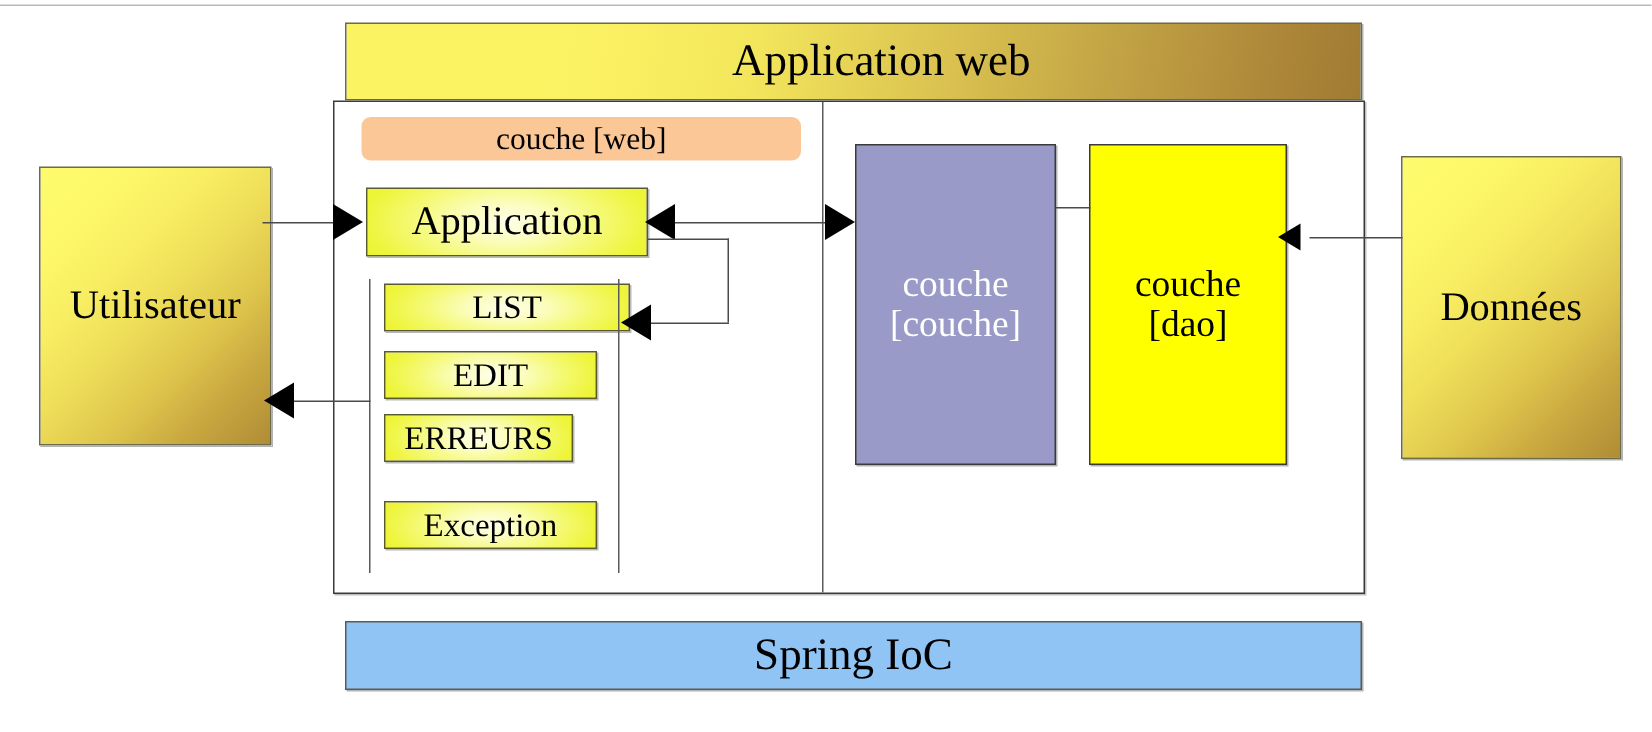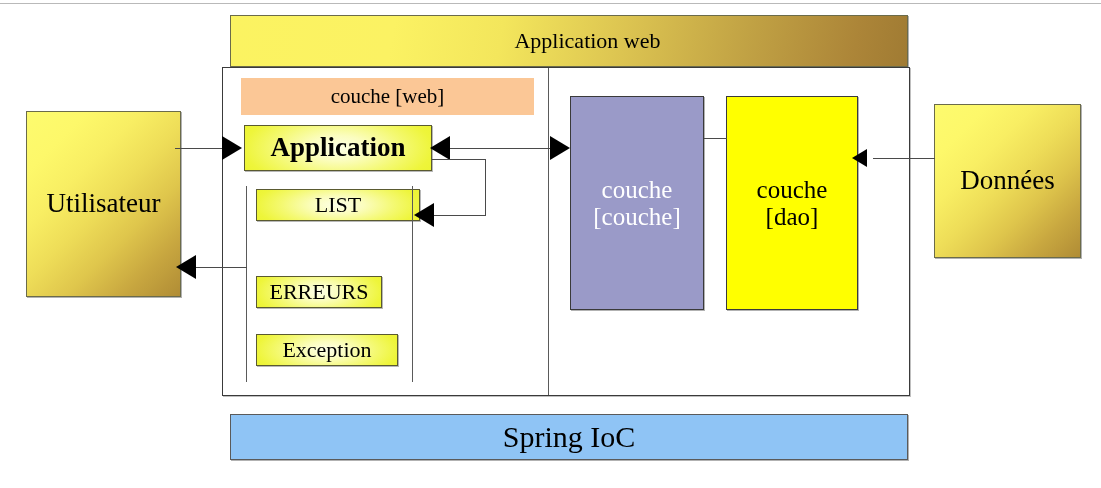--- a/index.html
+++ b/index.html
@@ -36,21 +36,21 @@
     justify-content: center;
     text-align: center;
     color: #000000;
     line-height: 1.08;
   }
 
   
   .titlebar {
     border: 1px solid #6b6b4a;
     box-shadow: 1px 1px 0 rgba(0,0,0,0.30);
-    font-size: 22px;
+    font-size: 30px;
     padding-left: 37px;
   }
   .appweb {
     background: linear-gradient(100deg,
         #fbf361 0%, #fbf263 24%, #f3e65c 40%,
         #dcc451 58%, #c1a244 76%, #ac8538 92%, #a07b33 100%);
   }
   .springioc {
     background: #8fc4f5;
     border: 1px solid #5a5a5a;
@@ -91,21 +91,21 @@
     font-size: 21px;
   }
 
   
   .ycomp {
     border: 1px solid #5a5a30;
     box-shadow: 1px 1px 0 rgba(0,0,0,0.28);
     background: radial-gradient(ellipse 72% 130% at 50% 50%,
         #fdffe8 0%, #fbfdbe 22%, #f4f972 48%, #eef53b 70%, #e9f220 100%);
   }
-  .ycomp.app { font-size: 27px; font-weight: bold; }
+  .ycomp.app { font-size: 27px; }
   .ycomp.view { font-size: 22px; }
   .ycomp.modeles { font-size: 22px; }
 
   
   .service {
     background: #9a9ac8;
     border: 1px solid #3a3a3a;
     box-shadow: 1px 1px 0 rgba(0,0,0,0.30);
     color: #ffffff;
     font-size: 25px;
@@ -154,36 +154,39 @@
   </div>
 
   <div class="container" style="left:222px; top:67px; width:688px; height:329px;">
     <div class="vline" style="left:325px; top:0px; height:327px;"></div>
   </div>
 
   <div class="box actor" style="left:26px; top:111px; width:155px; height:186px;">
     <span>Utilisateur</span>
   </div>
 
-  <div class="box actor" style="left:934px; top:104px; width:147px; height:154px;">
+  <div class="box actor" style="left:934px; top:104px; width:147px; height:202px;">
     <span>Données</span>
   </div>
 
-  <div class="box peach" style="left:241px; top:78px; width:293px; height:37px;">
+  <div class="box peach" style="left:241px; top:78px; width:293px; height:29px;border-radius:6px;">
     <span>couche [web]</span>
   </div>
 
   <div class="box ycomp app" style="left:244px; top:125px; width:188px; height:46px;">
     <span>Application</span>
   </div>
 
   <div class="box ycomp view" style="left:256px; top:189px; width:164px; height:32px;">
     <span>LIST</span>
   </div>
 
+  <div class="box ycomp view" style="left:256px; top:234px; width:142px; height:32px;">
+    <span>EDIT</span>
+  </div>
 
   <div class="box ycomp view" style="left:256px; top:276px; width:126px; height:32px;">
     <span>ERREURS</span>
   </div>
 
   <div class="box ycomp view" style="left:256px; top:334px; width:142px; height:32px;align-items:center;">
     <span>Exception</span>
   </div>
 
   <div class="vline" style="left:246px; top:186px; height:196px;"></div>

